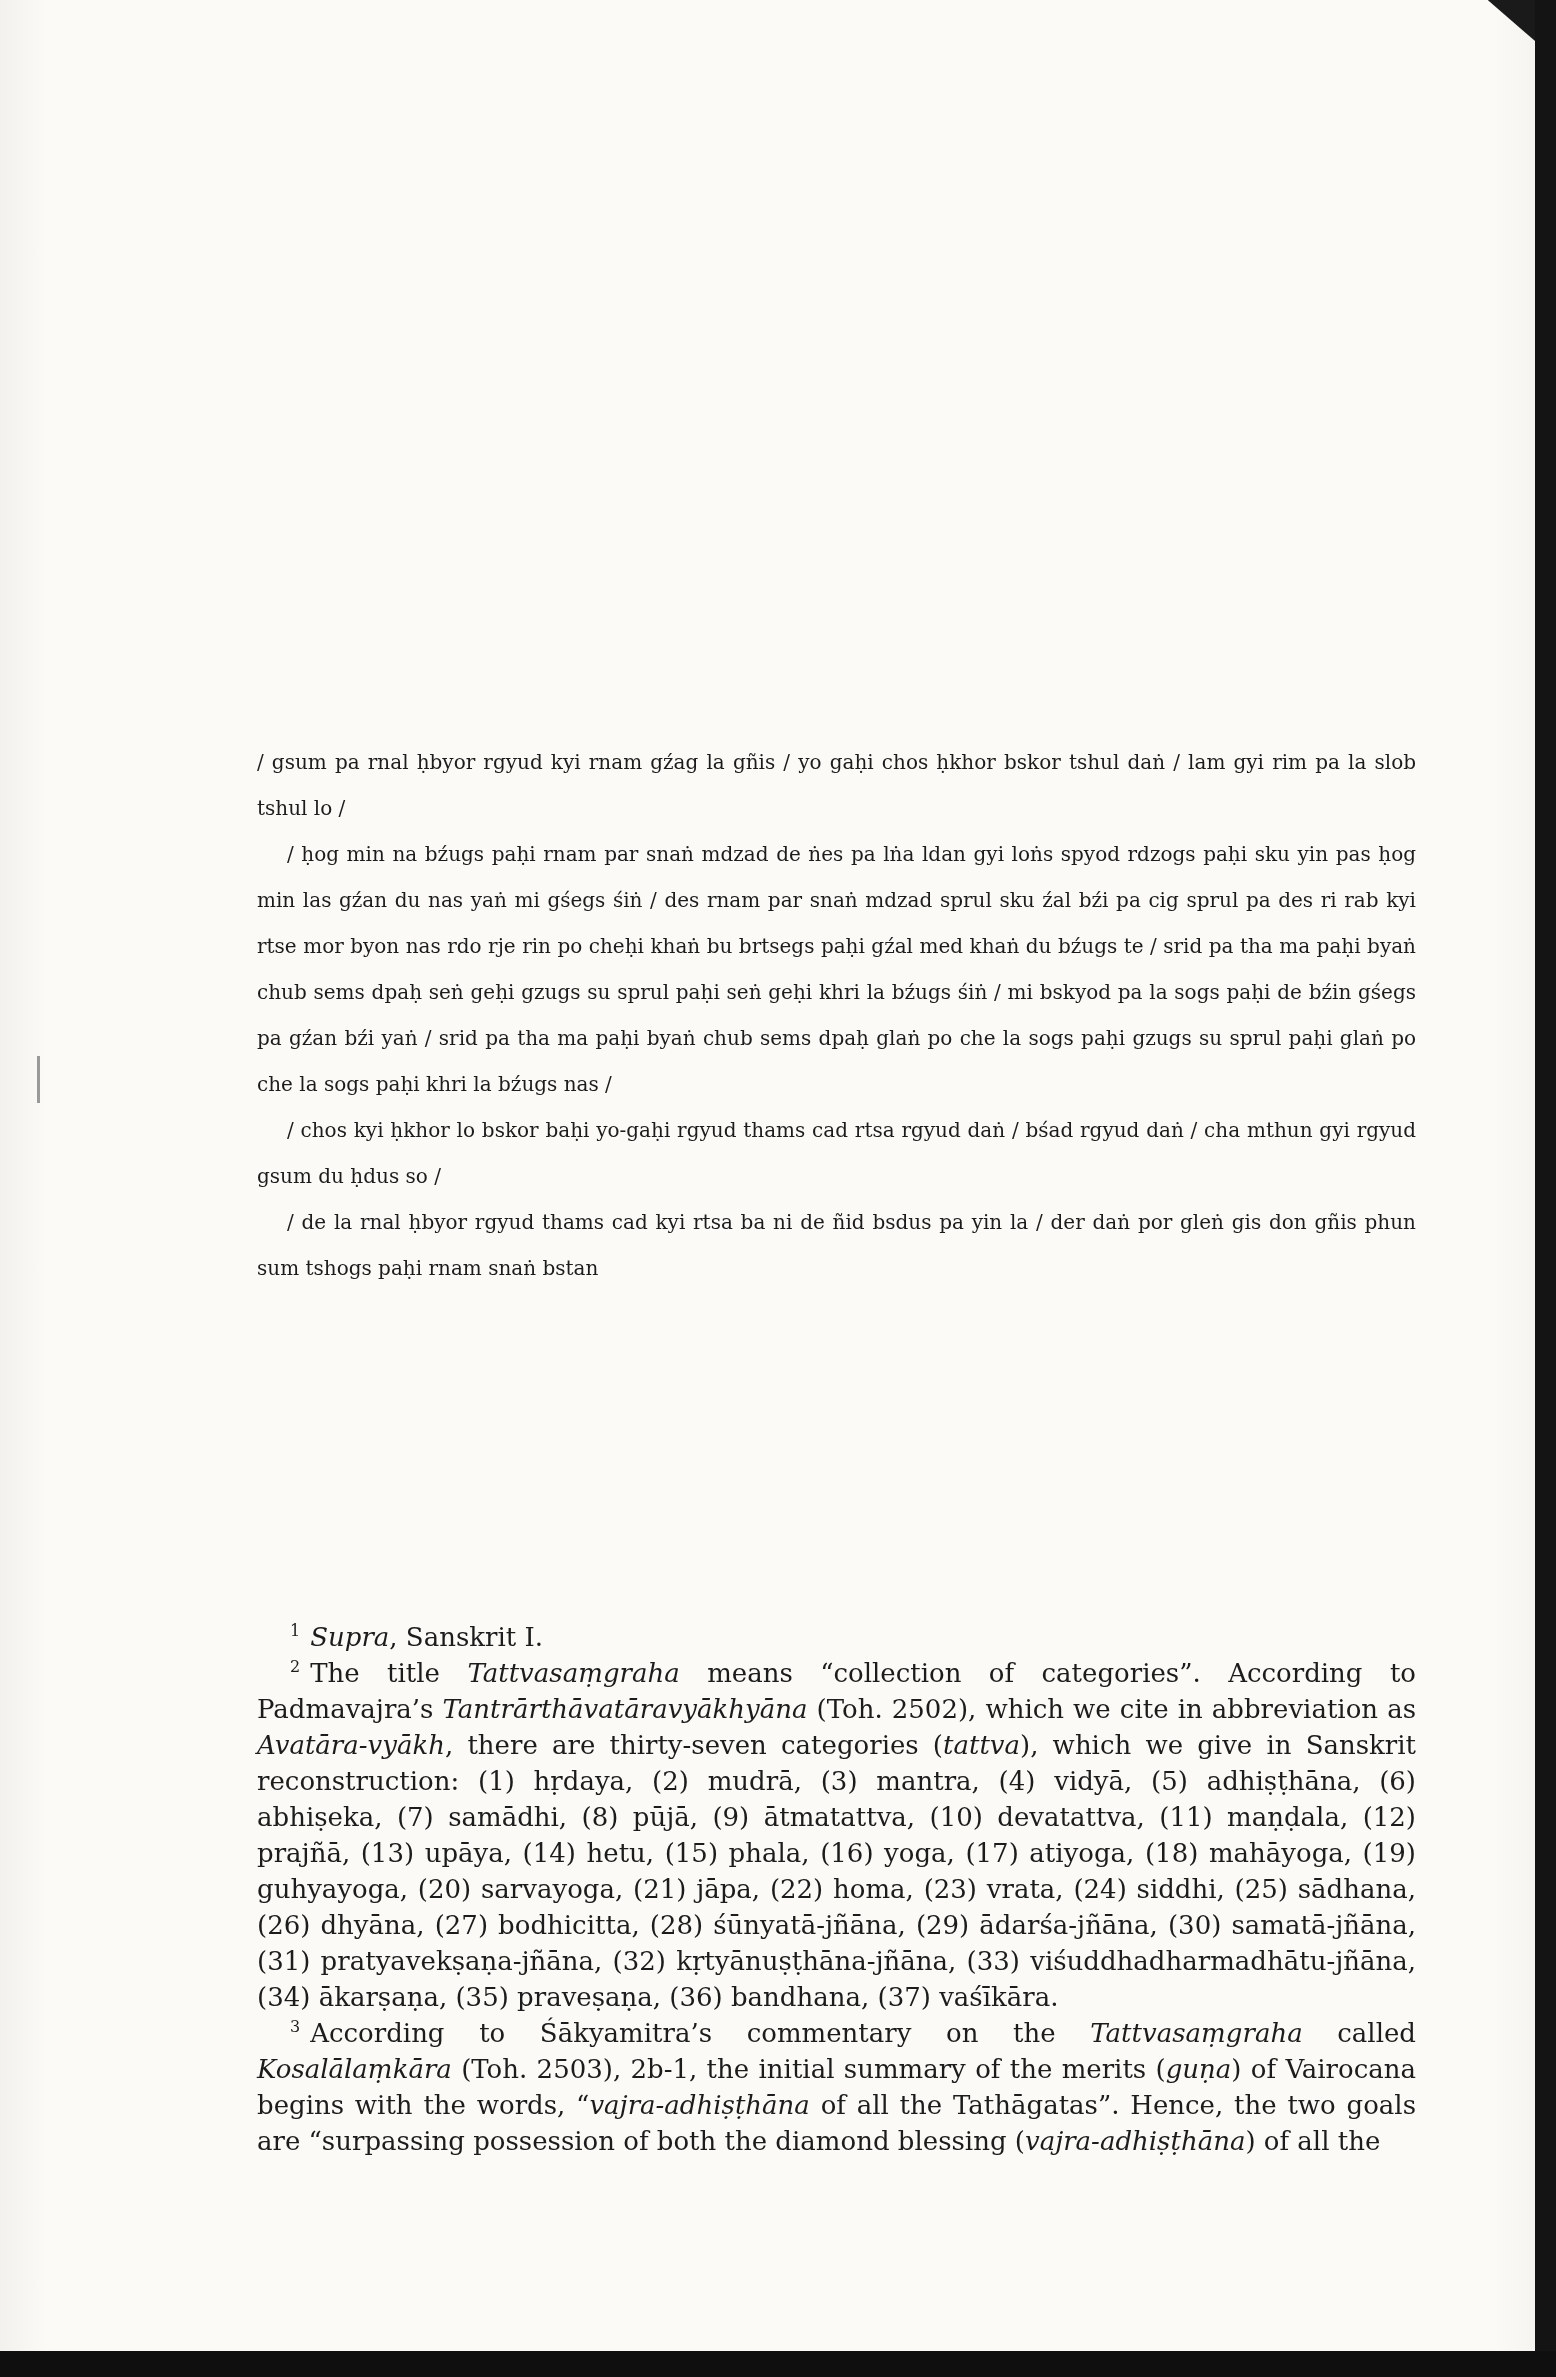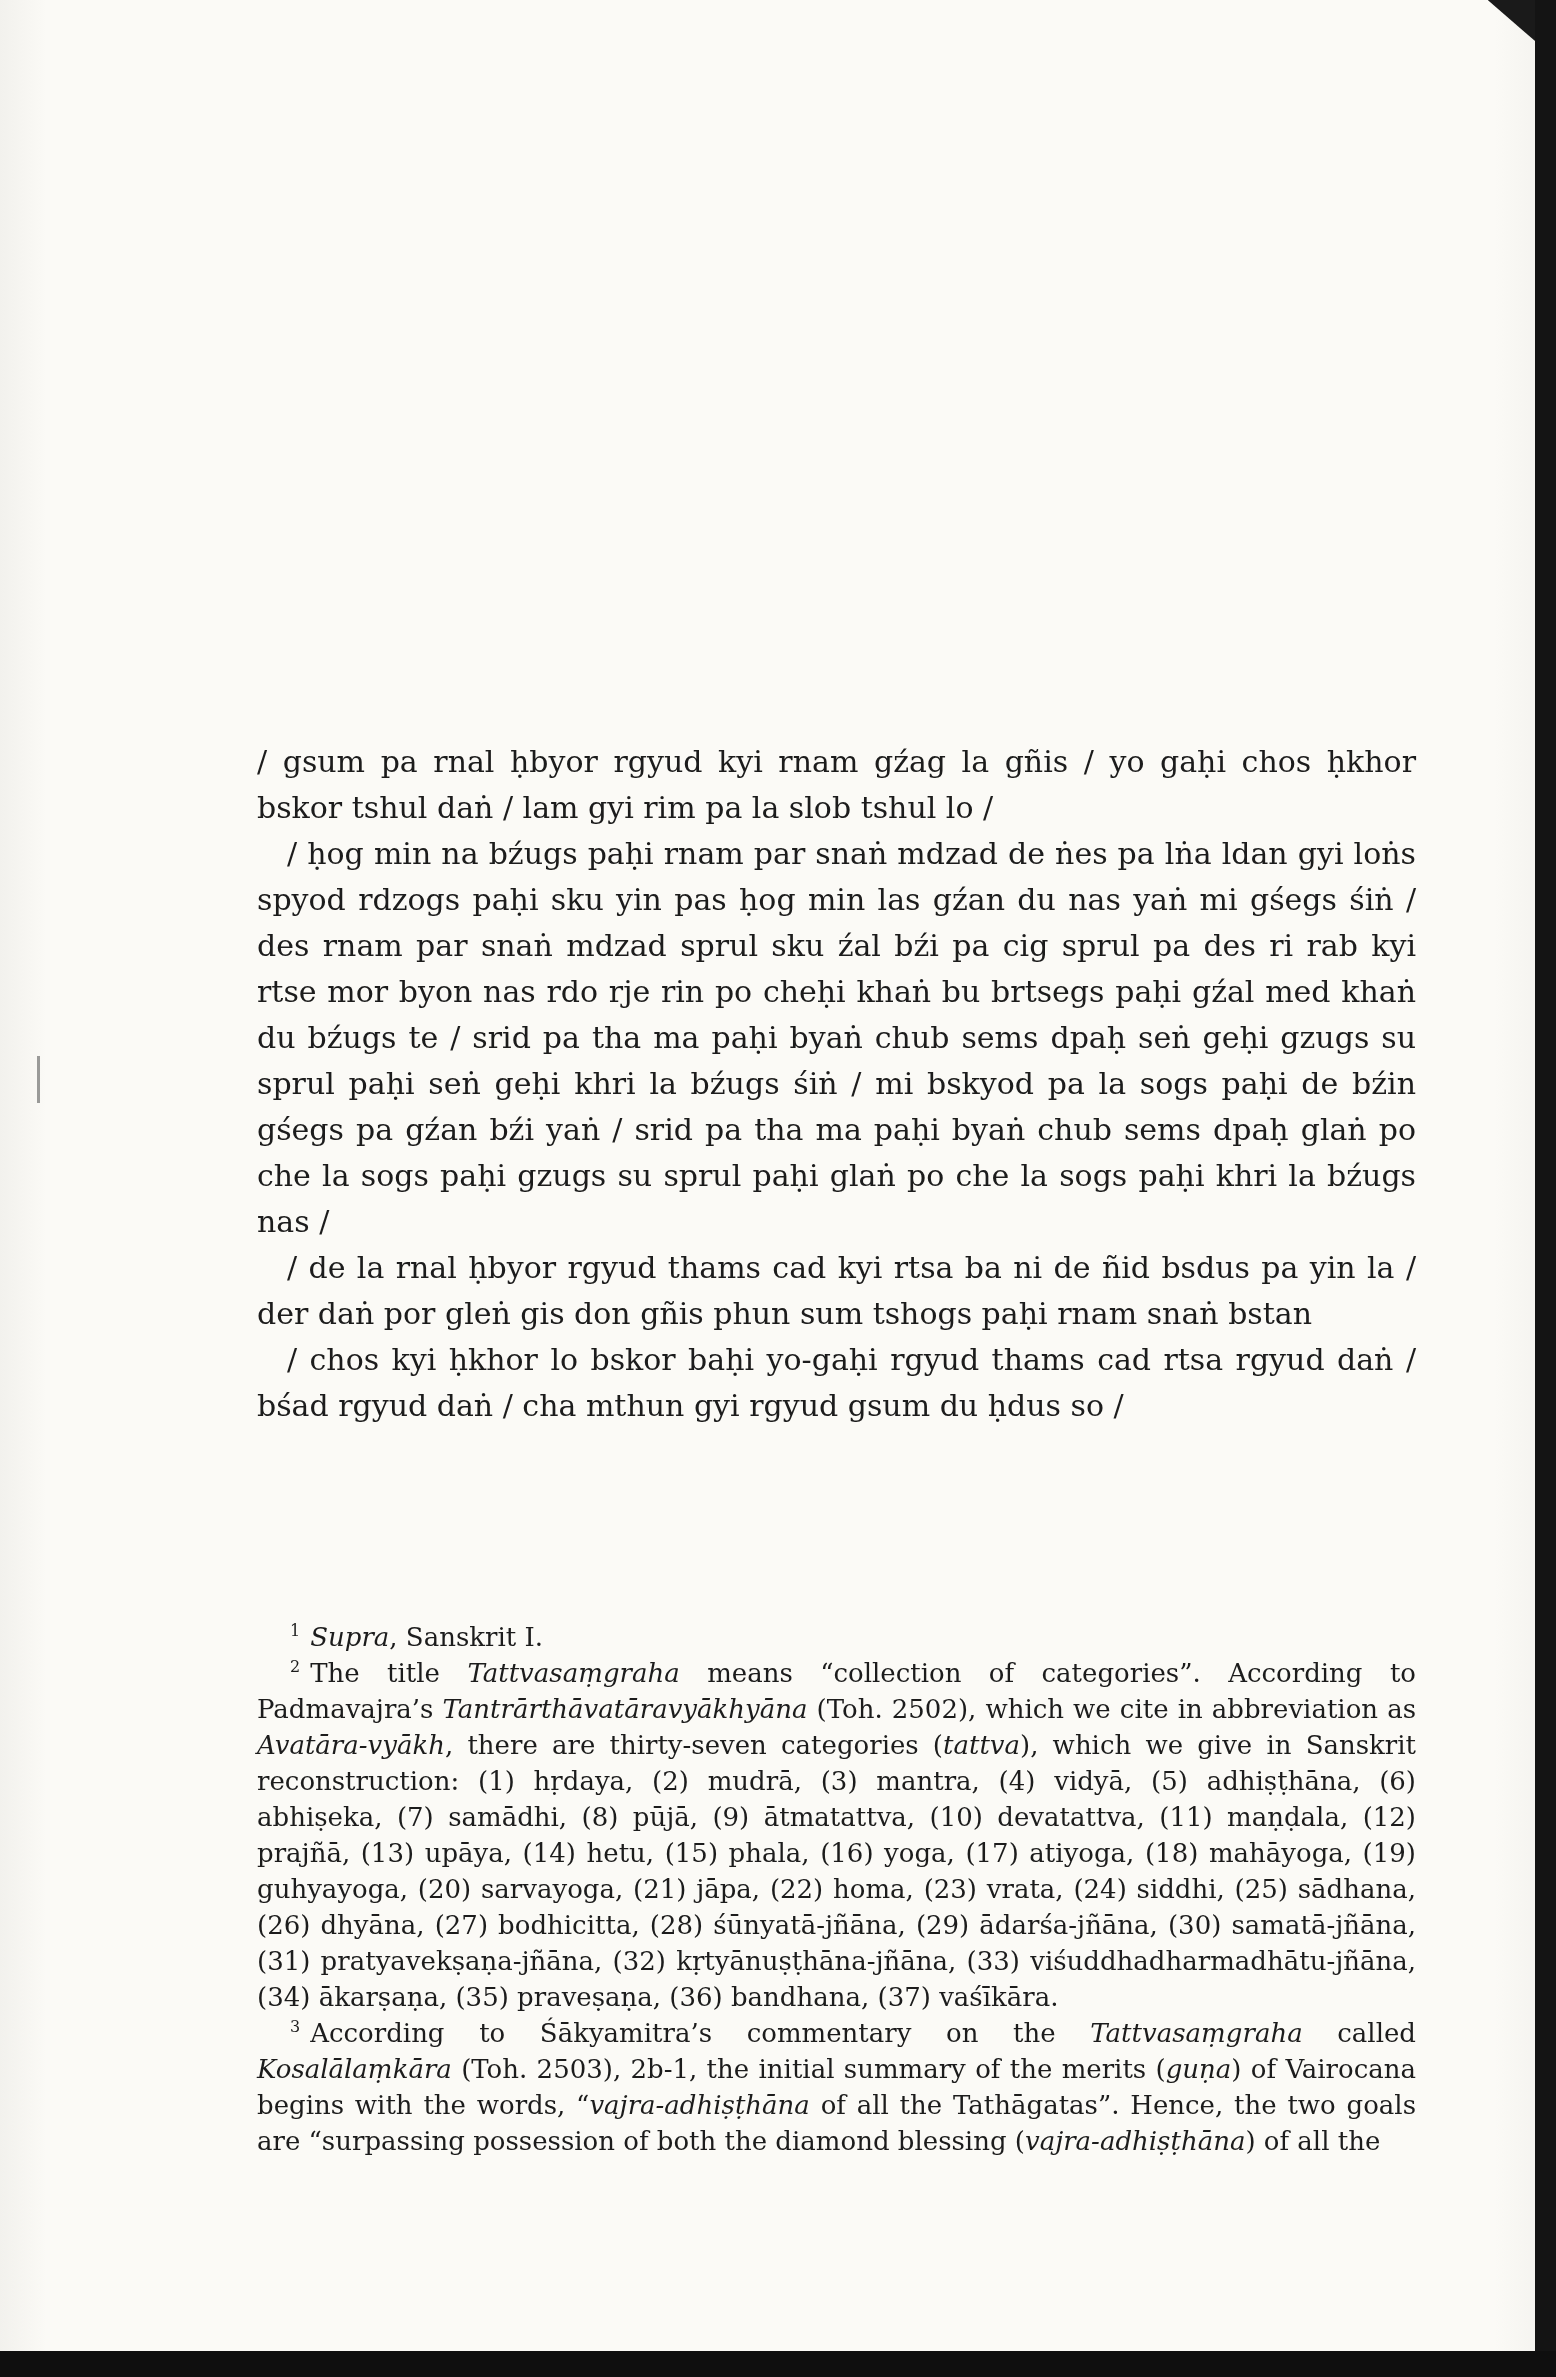--- a/index.html
+++ b/index.html
@@ -11,21 +11,21 @@
   .page {
     position:relative;
     width:1557px; height:2377px;
     background:linear-gradient(90deg,#f2f1ed 0%,#fbfaf6 3%,#fbfaf6 96%,#f2f1ed 100%);
     color:#1c1c1c;
     overflow:hidden;
   }
   .body-text {
     position:absolute;
     left:257px; top:739px; width:1159px;
-    font-size:30px; line-height:46px;
+    font-size:20px; line-height:46px;
     text-align:justify;
   }
   .para { text-indent:30px; }
   .para.flush { text-indent:0; }
   .footnotes {
     position:absolute;
     left:257px; top:1619px; width:1159px;
     font-size:26px; line-height:36px;
     text-align:justify;
   }
@@ -60,22 +60,22 @@
   }
 </style>
 </head>
 <body>
 
 <div class="page">
 
   <main class="body-text">
     <p class="para flush">/ gsum pa rnal ḥbyor rgyud kyi rnam gźag la gñis / yo gaḥi chos ḥkhor bskor tshul daṅ / lam gyi rim pa la slob tshul lo /</p>
     <p class="para">/ ḥog min na bźugs paḥi rnam par snaṅ mdzad de ṅes pa lṅa ldan gyi loṅs spyod rdzogs paḥi sku yin pas ḥog min las gźan du nas yaṅ mi gśegs śiṅ / des rnam par snaṅ mdzad sprul sku źal bźi pa cig sprul pa des ri rab kyi rtse mor byon nas rdo rje rin po cheḥi khaṅ bu brtsegs paḥi gźal med khaṅ du bźugs te / srid pa tha ma paḥi byaṅ chub sems dpaḥ seṅ geḥi gzugs su sprul paḥi seṅ geḥi khri la bźugs śiṅ / mi bskyod pa la sogs paḥi de bźin gśegs pa gźan bźi yaṅ / srid pa tha ma paḥi byaṅ chub sems dpaḥ glaṅ po che la sogs paḥi gzugs su sprul paḥi glaṅ po che la sogs paḥi khri la bźugs nas /</p>
+    <p class="para">/ chos kyi ḥkhor lo bskor baḥi yo-gaḥi rgyud thams cad rtsa rgyud daṅ / bśad rgyud daṅ / cha mthun gyi rgyud gsum du ḥdus so /</p>
     <p class="para">/ de la rnal ḥbyor rgyud thams cad kyi rtsa ba ni de ñid bsdus pa yin la / der daṅ por gleṅ gis don gñis phun sum tshogs paḥi rnam snaṅ bstan</p>
-    <p class="para">/ chos kyi ḥkhor lo bskor baḥi yo-gaḥi rgyud thams cad rtsa rgyud daṅ / bśad rgyud daṅ / cha mthun gyi rgyud gsum du ḥdus so /</p>
   </main>
 
   <section class="footnotes">
     <p class="fn">
       <sup>1</sup><span><em>Supra</em><span>, Sanskrit I.</span></span>
     </p>
     <p class="fn">
       <sup>2</sup><span><span>The title </span><em>Tattvasaṃgraha</em><span> means “collection of categories”. According to Padmavajra’s </span><em>Tantrārthāvatāravyākhyāna</em><span> (Toh. 2502), which we cite in abbreviation as </span><em>Avatāra-vyākh</em><span>, there are thirty-seven categories (</span><em>tattva</em><span>), which we give in Sanskrit reconstruction: (1) hṛdaya, (2) mudrā, (3) mantra, (4) vidyā, (5) adhiṣṭhāna, (6) abhiṣeka, (7) samādhi, (8) pūjā, (9) ātmatattva, (10) devatattva, (11) maṇḍala, (12) prajñā, (13) upāya, (14) hetu, (15) phala, (16) yoga, (17) atiyoga, (18) mahāyoga, (19) guhyayoga, (20) sarvayoga, (21) jāpa, (22) homa, (23) vrata, (24) siddhi, (25) sādhana, (26) dhyāna, (27) bodhicitta, (28) śūnyatā-jñāna, (29) ādarśa-jñāna, (30) samatā-jñāna, (31) pratyavekṣaṇa-jñāna, (32) kṛtyānuṣṭhāna-jñāna, (33) viśuddhadharmadhātu-jñāna, (34) ākarṣaṇa, (35) praveṣaṇa, (36) bandhana, (37) vaśīkāra.</span></span>
     </p>
     <p class="fn">

